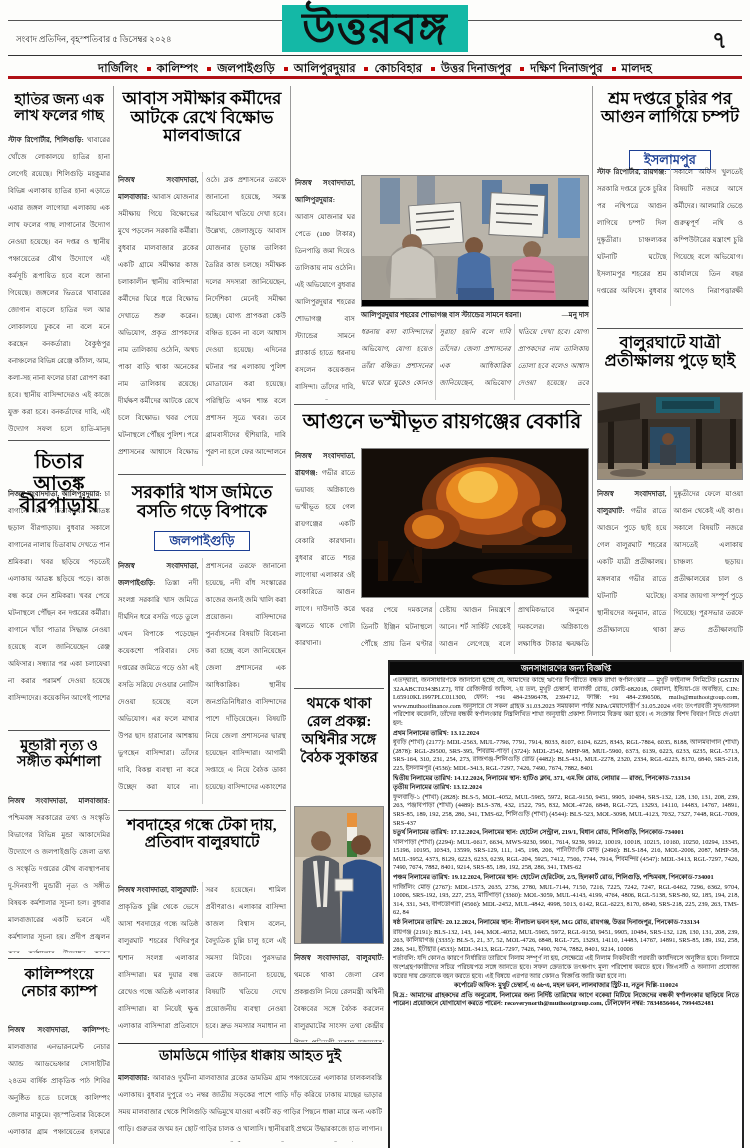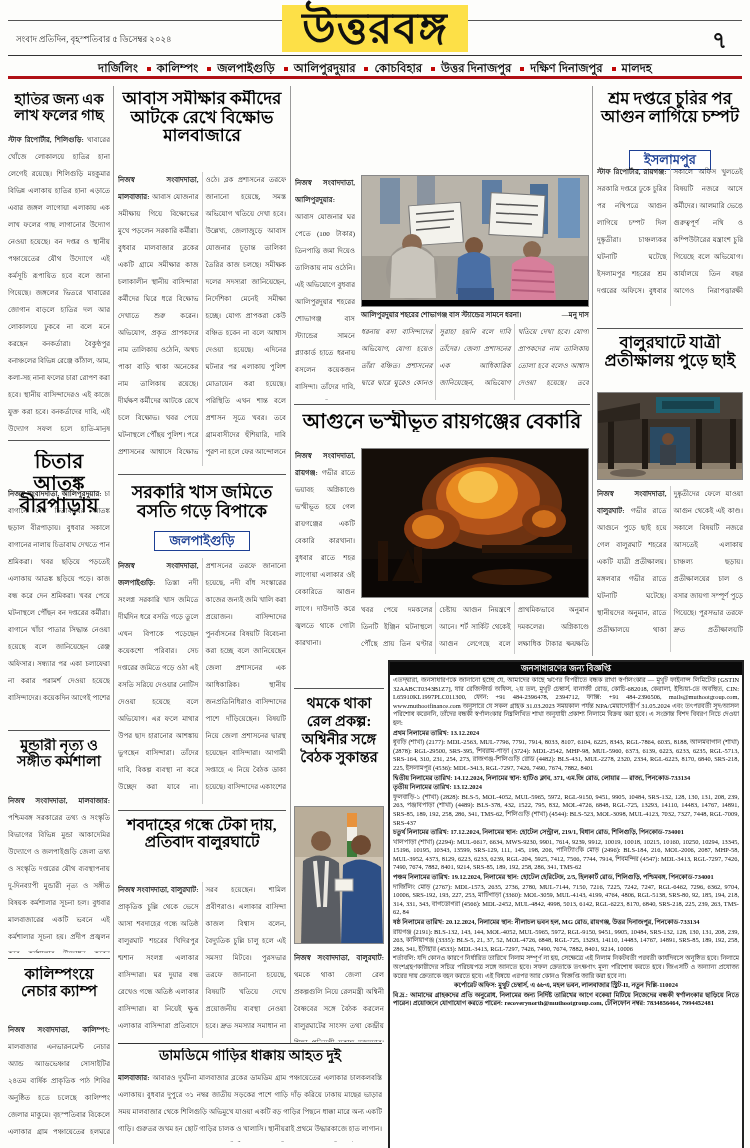--- a/index.html
+++ b/index.html
@@ -28,21 +28,21 @@
   }
   .photo { border:1px solid #888; overflow:hidden; background:#ccc; }
   .caption { font-size:7px; line-height:9px; font-weight:bold; color:#222; display:flex; justify-content:space-between; }
   
   #adbox { border:2px solid #222; background:#fff; }
   .ad-title { background:#0a0a0a; color:#fff; font-weight:bold; text-align:center; font-size:8.5px; line-height:13px; }
   .ad-line { font-size:6.4px; line-height:8.6px; text-align:justify; color:#101010; padding:1px 3px 0 3px; }
   .ad-bold { font-weight:bold; }
   .ad-center { text-align:center; }
   #masthead-title {
-    font-size:43px; font-weight:bold; letter-spacing:1px; background:#fde047;
+    font-size:43px; font-weight:bold; letter-spacing:1px; background:#14b8a6;
     padding:0 20px; position:relative; z-index:2; font-family:"Liberation Serif", serif;
   }
   .navitem { font-weight:bold; font-size:11.5px; color:#111; }
 </style>
 </head>
 <body>
 
 <div id="page">
 
   <div class="hrule" style="left:8px; right:8px; top:20px;"></div>

